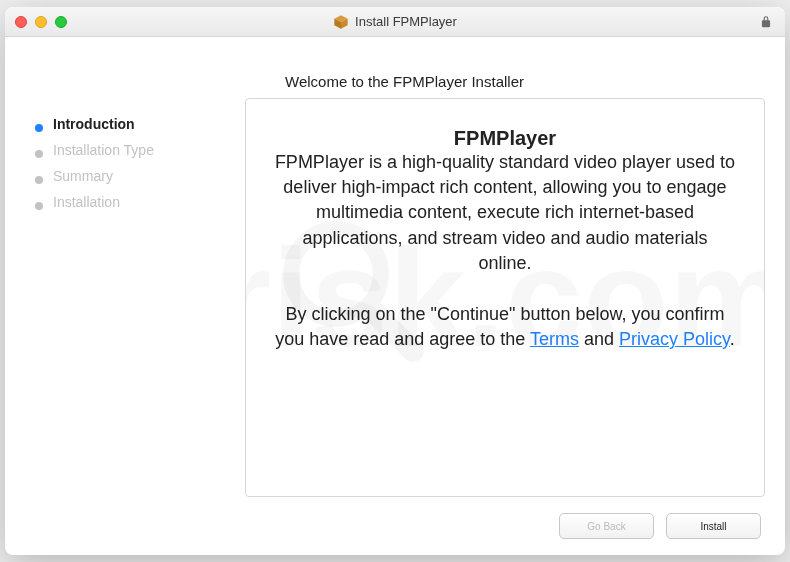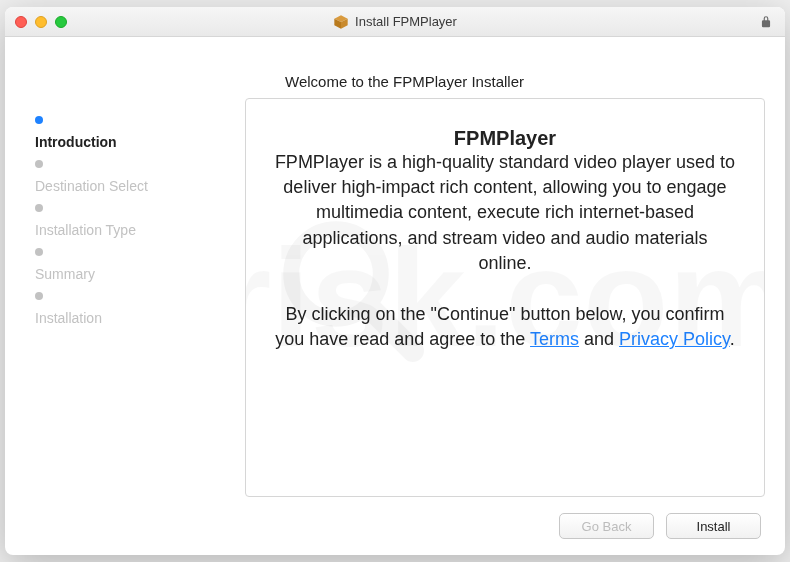--- a/index.html
+++ b/index.html
@@ -90,26 +90,25 @@
       gap: 20px;
       min-height: 0;
     }
     .sidebar {
       width: 200px;
       padding-top: 18px;
       padding-left: 10px;
     }
     .step {
       display: flex;
-      align-items: flex-start;
+      align-items: flex-end;
       gap: 10px;
       margin-bottom: 10px;
       font-size: 14px;
       color: #c2c2c2;
-      flex-direction: column;
     }
     .step .dot {
       width: 8px;
       height: 8px;
       border-radius: 50%;
       background: #c2c2c2;
     }
     .step.active {
       color: #222;
       font-weight: 600;
@@ -168,21 +167,21 @@
       gap: 12px;
       padding-top: 16px;
       padding-right: 4px;
     }
     .btn {
       min-width: 95px;
       height: 26px;
       border: 1px solid #c7c7c7;
       border-radius: 5px;
       background: linear-gradient(#ffffff, #f1f1f1);
-      font-size: 13px;
+      font-size: 10px;
       color: #222;
       cursor: pointer;
     }
     .btn:disabled {
       color: #bcbcbc;
       cursor: default;
     }
   </style>
 </head>
 <body>
@@ -214,24 +213,20 @@
 
     <div class="main-row">
 
       <div class="sidebar">
         <div class="step active">
           <div class="dot"></div>
           <span>Introduction</span>
         </div>
         <div class="step">
           <div class="dot"></div>
-          <span>Destination Select</span>
-        </div>
-        <div class="step">
-          <div class="dot"></div>
           <span>Installation Type</span>
         </div>
         <div class="step">
           <div class="dot"></div>
           <span>Summary</span>
         </div>
         <div class="step">
           <div class="dot"></div>
           <span>Installation</span>
         </div>

